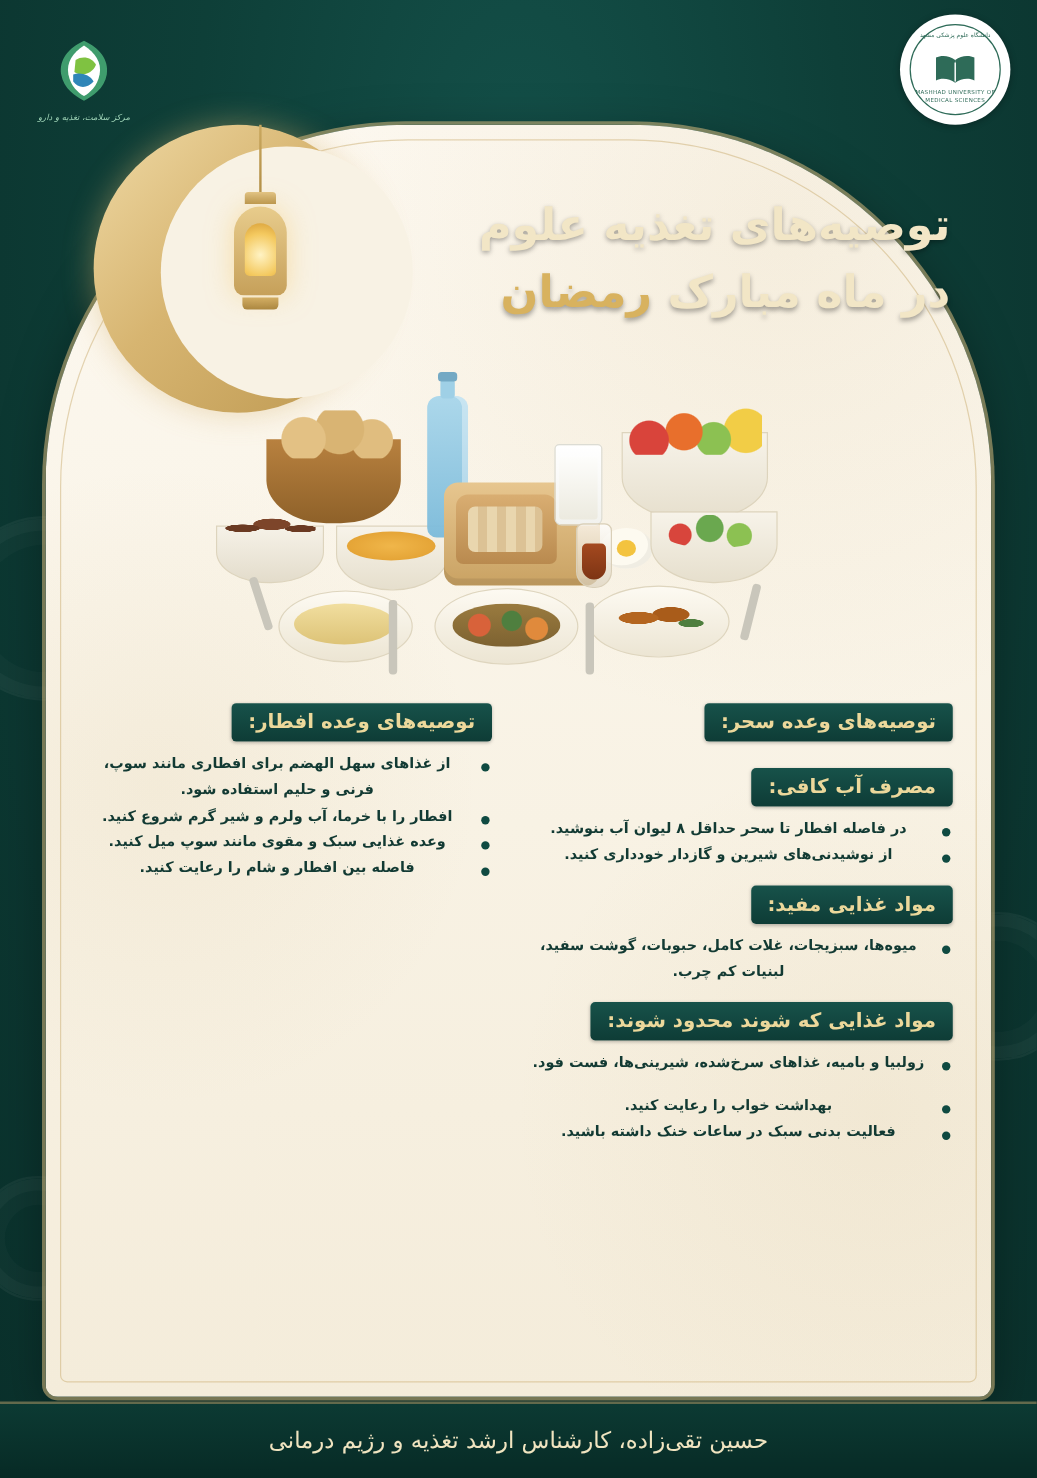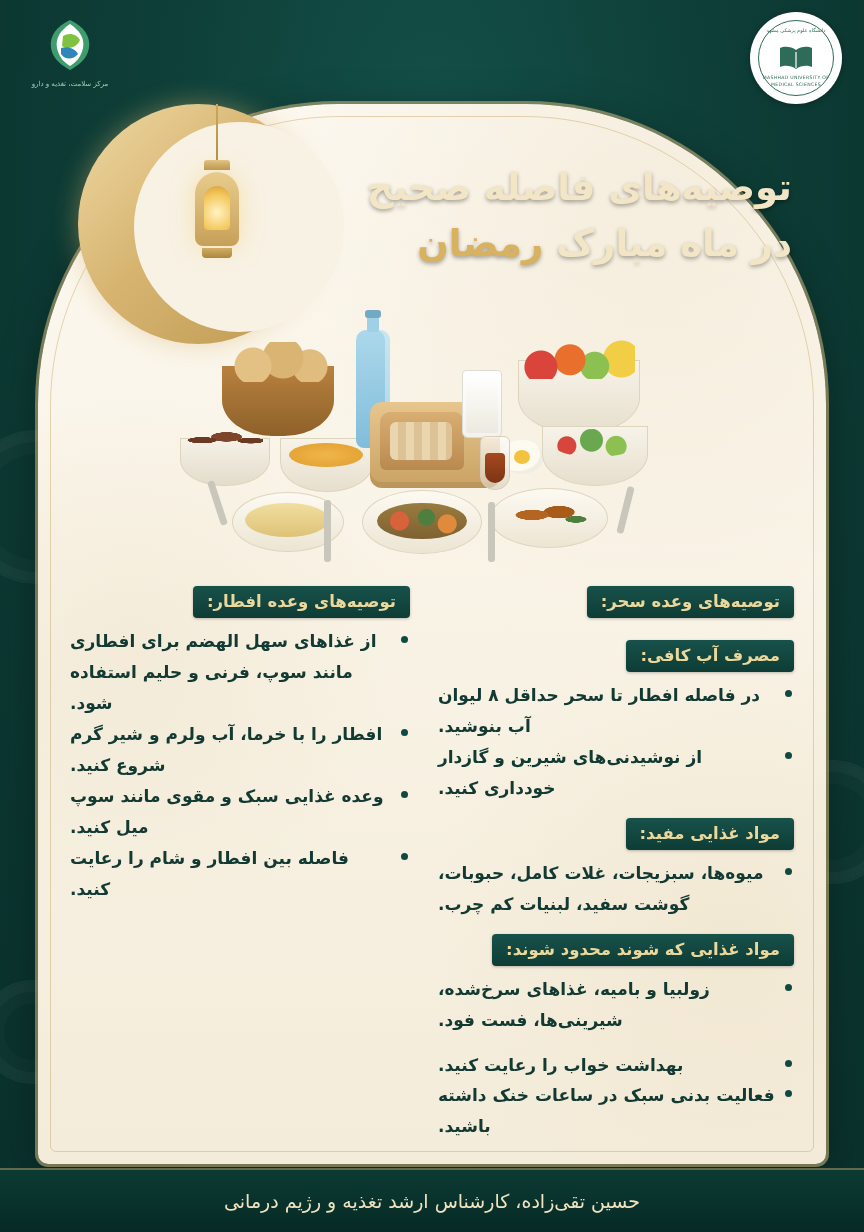--- a/index.html
+++ b/index.html
@@ -54,24 +54,25 @@
     inset: 12px;
     border-radius: 290px 290px 6px 6px;
     border: 1px solid rgba(198,166,102,0.45);
     pointer-events: none;
   }
 
   
   .logo-left {
     position: absolute;
     left: 22px;
-    top: 14px;
+    top: 28px;
     width: 96px;
     height: 96px;
     text-align: center;
+    font-style: italic;
   }
   .logo-left .leafmark {
     width: 62px;
     height: 62px;
     margin: 0 auto;
     position: relative;
   }
   .logo-left .ll-text {
     margin-top: 4px;
     font-size: 7px;
@@ -434,25 +435,25 @@
     text-align: right;
   }
 
   ul.bullets {
     list-style: none;
     margin: 0;
     padding: 0;
   }
   ul.bullets li {
     position: relative;
-    font-size: 17px;
+    font-size: 12px;
     line-height: 1.82;
     color: #123a33;
     padding-right: 18px;
-    text-align: left;
+    text-align: center;
     font-weight: bold;
   }
   ul.bullets li:before {
     content: "";
     position: absolute;
     right: 2px;
     top: 10px;
     width: 7px;
     height: 7px;
     border-radius: 50%;
@@ -518,21 +519,21 @@
   <div class="lantern-cord"></div>
   <div class="lantern">
     <div class="cap"></div>
     <div class="body">
         <div class="glass"></div>
       </div>
     <div class="base"></div>
   </div>
 
   <div class="title-block">
-    <div class="title-line1">توصیه‌های فاصله صحیح</div>
+    <div class="title-line1">توصیه‌های تغذیه علوم</div>
     <div class="title-line2">
       <span>در ماه مبارک</span>
       <span class="accent">رمضان</span>
     </div>
   </div>
 
   <div class="food-scene">
     <div class="fs basket-bread"></div>
     <div class="fs dates"></div>
     <div class="fs soup"></div>

